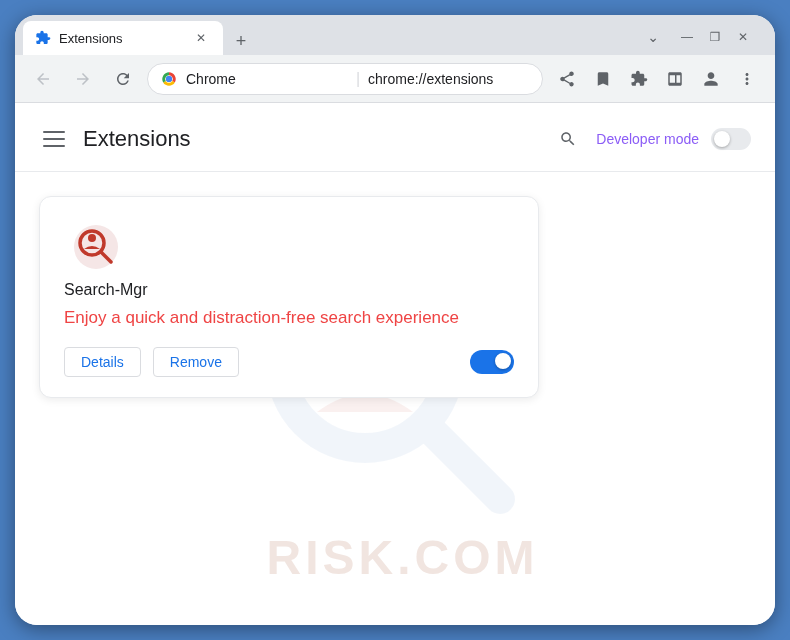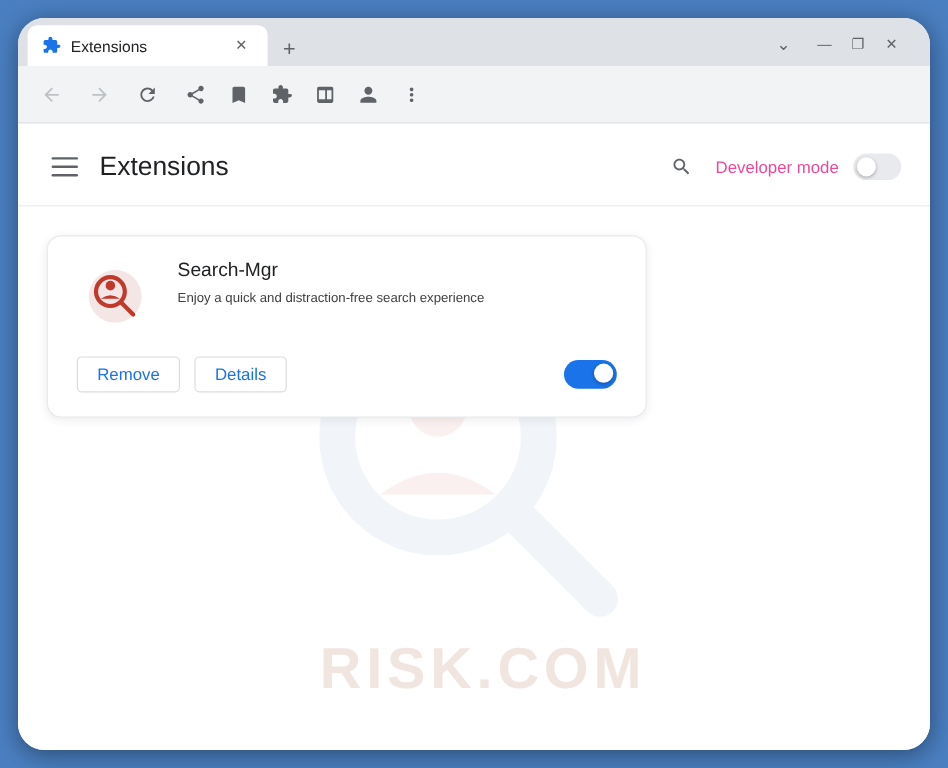--- a/index.html
+++ b/index.html
@@ -216,21 +216,21 @@
       border-radius: 50%;
       display: flex;
       align-items: center;
       justify-content: center;
       cursor: pointer;
       color: #5f6368;
       font-size: 16px;
     }
     .dev-mode-label {
       font-size: 14px;
-      color: #ec4899;
+      color: #8b5cf6;
     }
     .toggle-switch {
       width: 40px;
       height: 22px;
       background: #e8eaed;
       border-radius: 11px;
       position: relative;
       cursor: pointer;
     }
     .toggle-knob {
@@ -269,42 +269,42 @@
       padding: 20px 24px;
       max-width: 500px;
       box-shadow: 0 2px 8px rgba(0,0,0,0.08);
       display: flex;
       flex-direction: column;
       gap: 12px;
     }
     .card-top {
       display: flex;
       align-items: flex-start;
-      gap: 20px;
+      flex-direction: column;
     }
     .ext-icon {
       width: 64px;
       height: 64px;
       flex-shrink: 0;
       display: flex;
       align-items: center;
       justify-content: center;
     }
     .ext-info {
       flex: 1;
     }
     .ext-name {
       font-size: 16px;
       font-weight: 500;
       color: #202124;
       margin-bottom: 6px;
     }
     .ext-description {
-      font-size: 11px;
-      color: #404040;
+      font-size: 17px;
+      color: #ef4444;
       line-height: 1.5;
     }
     .card-bottom {
       display: flex;
       align-items: center;
       justify-content: space-between;
       margin-top: 4px;
     }
     .card-buttons {
       display: flex;
@@ -386,20 +386,39 @@
     <div class="nav-btn disabled">
       <svg width="18" height="18" viewBox="0 0 24 24" fill="#bdc1c6">
           <path d="M12 4l-1.41 1.41L16.17 11H4v2h12.17l-5.58 5.59L12 20l8-8z"></path>
         </svg>
     </div>
     <div class="nav-btn">
       <svg width="18" height="18" viewBox="0 0 24 24" fill="#5f6368">
           <path d="M17.65 6.35C16.2 4.9 14.21 4 12 4c-4.42 0-7.99 3.58-7.99 8s3.57 8 7.99 8c3.73 0 6.84-2.55 7.73-6h-2.08c-.82 2.33-3.04 4-5.65 4-3.31 0-6-2.69-6-6s2.69-6 6-6c1.66 0 3.14.69 4.22 1.78L13 11h7V4l-2.35 2.35z"></path>
         </svg>
     </div>
+    <div class="address-bar">
+
+      <svg class="chrome-logo-svg" viewBox="0 0 24 24">
+        <circle cx="12" cy="12" r="4" fill="#4285f4"></circle>
+        <path d="M12 8a4 4 0 0 1 3.464 2H22a10 10 0 1 0 0 4h-6.536A4 4 0 1 1 12 8z" fill="none"></path>
+        <path d="M12 2a10 10 0 0 1 8.66 5H12a5 5 0 0 0-5 5 5 5 0 0 0 5 5 5 5 0 0 0 4.33-2.5l3.464 6A10 10 0 1 1 12 2z" fill="none"></path>
+
+        <g transform="translate(12,12)">
+          <circle r="4" fill="#4285f4"></circle>
+          <path d="M0-9 A9,9 0 0,1 7.79,4.5 L4.33,2.5 A5,5 0 0,0 0,-5Z" fill="#ea4335"></path>
+          <path d="M7.79,4.5 A9,9 0 0,1 -7.79,4.5 L-4.33,2.5 A5,5 0 0,0 4.33,2.5Z" fill="#fbbc05"></path>
+          <path d="M-7.79,4.5 A9,9 0 0,1 0,-9 L0,-5 A5,5 0 0,0 -4.33,2.5Z" fill="#34a853"></path>
+          <circle r="3.5" fill="#4285f4"></circle>
+        </g>
+      </svg>
+      <span class="address-text">Chrome</span>
+      <span class="address-separator">|</span>
+      <span class="address-text">chrome://extensions</span>
+    </div>
     <div class="nav-right-icons">
       <div class="nav-icon-btn">
         <svg width="18" height="18" viewBox="0 0 24 24" fill="#5f6368">
             <path d="M18 16.08c-.76 0-1.44.3-1.96.77L8.91 12.7c.05-.23.09-.46.09-.7s-.04-.47-.09-.7l7.05-4.11c.54.5 1.25.81 2.04.81 1.66 0 3-1.34 3-3s-1.34-3-3-3-3 1.34-3 3c0 .24.04.47.09.7L8.04 9.81C7.5 9.31 6.79 9 6 9c-1.66 0-3 1.34-3 3s1.34 3 3 3c.79 0 1.5-.31 2.04-.81l7.12 4.16c-.05.21-.08.43-.08.65 0 1.61 1.31 2.92 2.92 2.92 1.61 0 2.92-1.31 2.92-2.92s-1.31-2.92-2.92-2.92z"></path>
           </svg>
       </div>
       <div class="nav-icon-btn">
         <svg width="18" height="18" viewBox="0 0 24 24" fill="#5f6368">
             <path d="M17 3H7c-1.1 0-1.99.9-1.99 2L5 21l7-3 7 3V5c0-1.1-.9-2-2-2z"></path>
           </svg>
@@ -477,22 +496,22 @@
               <path d="M18 30 Q26 24 34 30" fill="#c0392b" stroke="none"></path>
             </svg>
           </div>
           <div class="ext-info">
             <div class="ext-name">Search-Mgr</div>
             <div class="ext-description">Enjoy a quick and distraction-free search experience</div>
           </div>
         </div>
         <div class="card-bottom">
           <div class="card-buttons">
+            <button class="card-btn">Details</button>
             <button class="card-btn">Remove</button>
-            <button class="card-btn">Details</button>
           </div>
           <div class="toggle-on">
             <div class="toggle-knob"></div>
           </div>
         </div>
       </div>
     </div>
   </div>
 </div>
 

